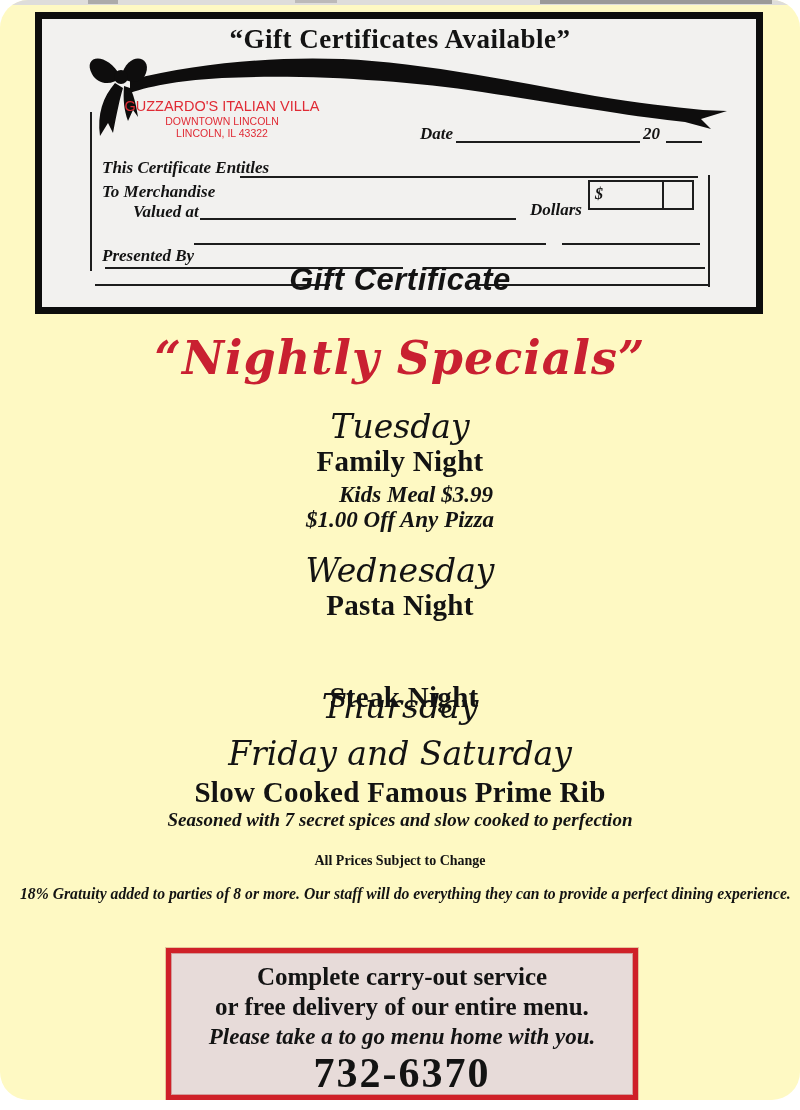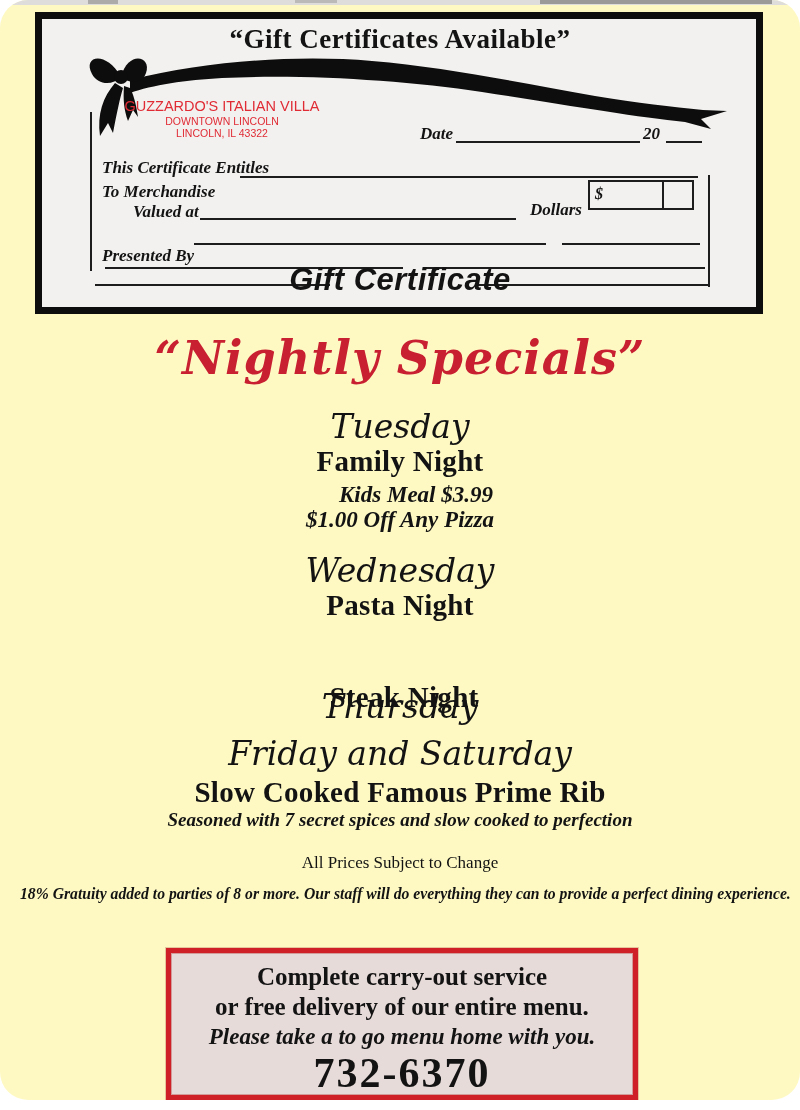--- a/index.html
+++ b/index.html
@@ -43,21 +43,21 @@
   .cert-script{top:262px;font-size:31px;font-style:italic;font-weight:bold;
     font-family:Liberation Sans, sans-serif;letter-spacing:.5px;}
 
   
   .specials-title{top:331px;font-size:46px;font-weight:bold;font-style:italic;
     font-family:"DejaVu Serif","Liberation Serif",serif;letter-spacing:1px;}
   .day{font-size:33px;font-style:italic;font-family:"DejaVu Serif","Liberation Serif",serif;}
   .dish{font-size:29px;font-weight:bold;letter-spacing:.3px;}
   .detail{font-size:23px;font-weight:bold;font-style:italic;}
   .detail-sm{font-size:19px;font-weight:bold;font-style:italic;}
-  .prices-note{top:853px;font-size:17px;font-weight:normal;}
+  .prices-note{top:853px;font-size:14px;font-weight:bold;}
   .gratuity{top:884px;font-size:16.5px;font-weight:bold;font-style:italic;
     transform:scaleX(.95);transform-origin:center;white-space:nowrap;}
 
   
   .carryout{left:166px;top:948px;width:472px;height:152px;box-sizing:border-box;
     border:5px solid #cf2028;background:#e7dbd9;
     box-shadow:inset 0 0 0 1px rgba(175,40,40,.35), 0 0 0 1px rgba(160,40,40,.25);}
   .co1{top:10px;font-size:25px;font-weight:bold;}
   .co2{top:40px;font-size:25px;font-weight:bold;}
   .co3{top:71px;font-size:23px;font-weight:bold;font-style:italic;}

